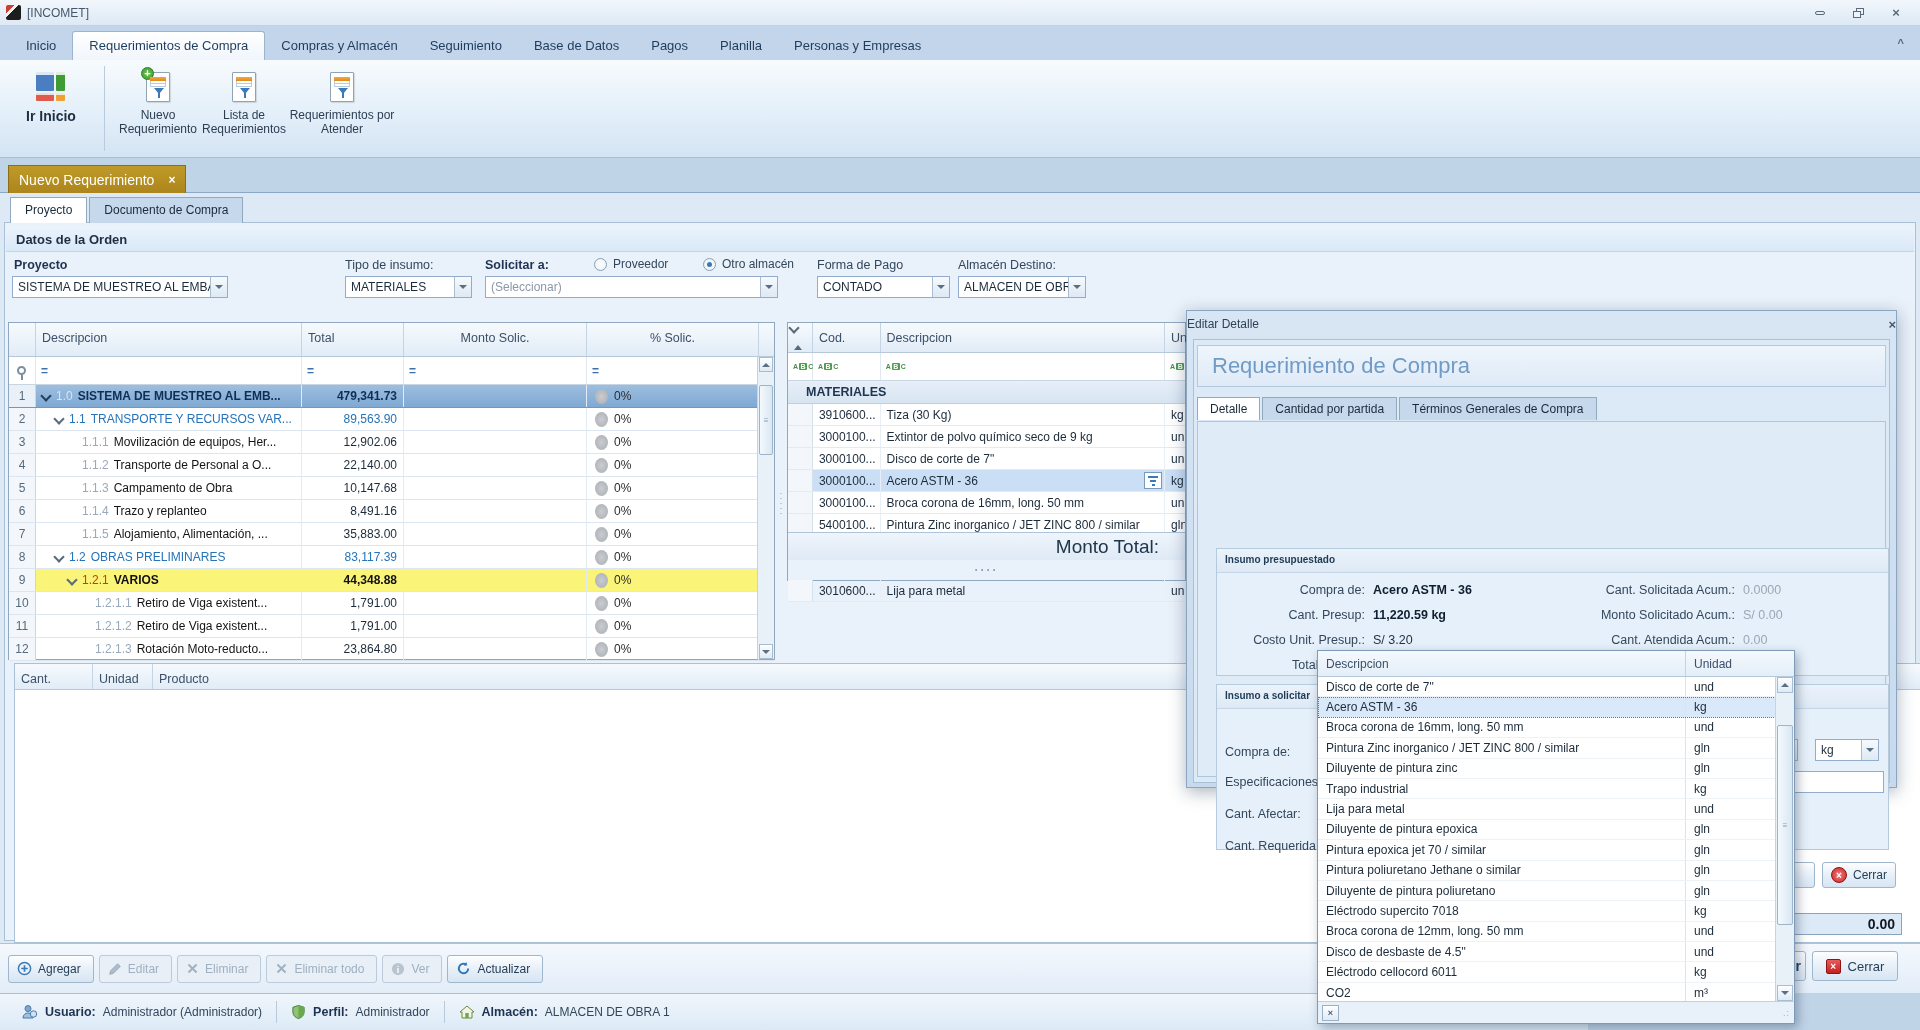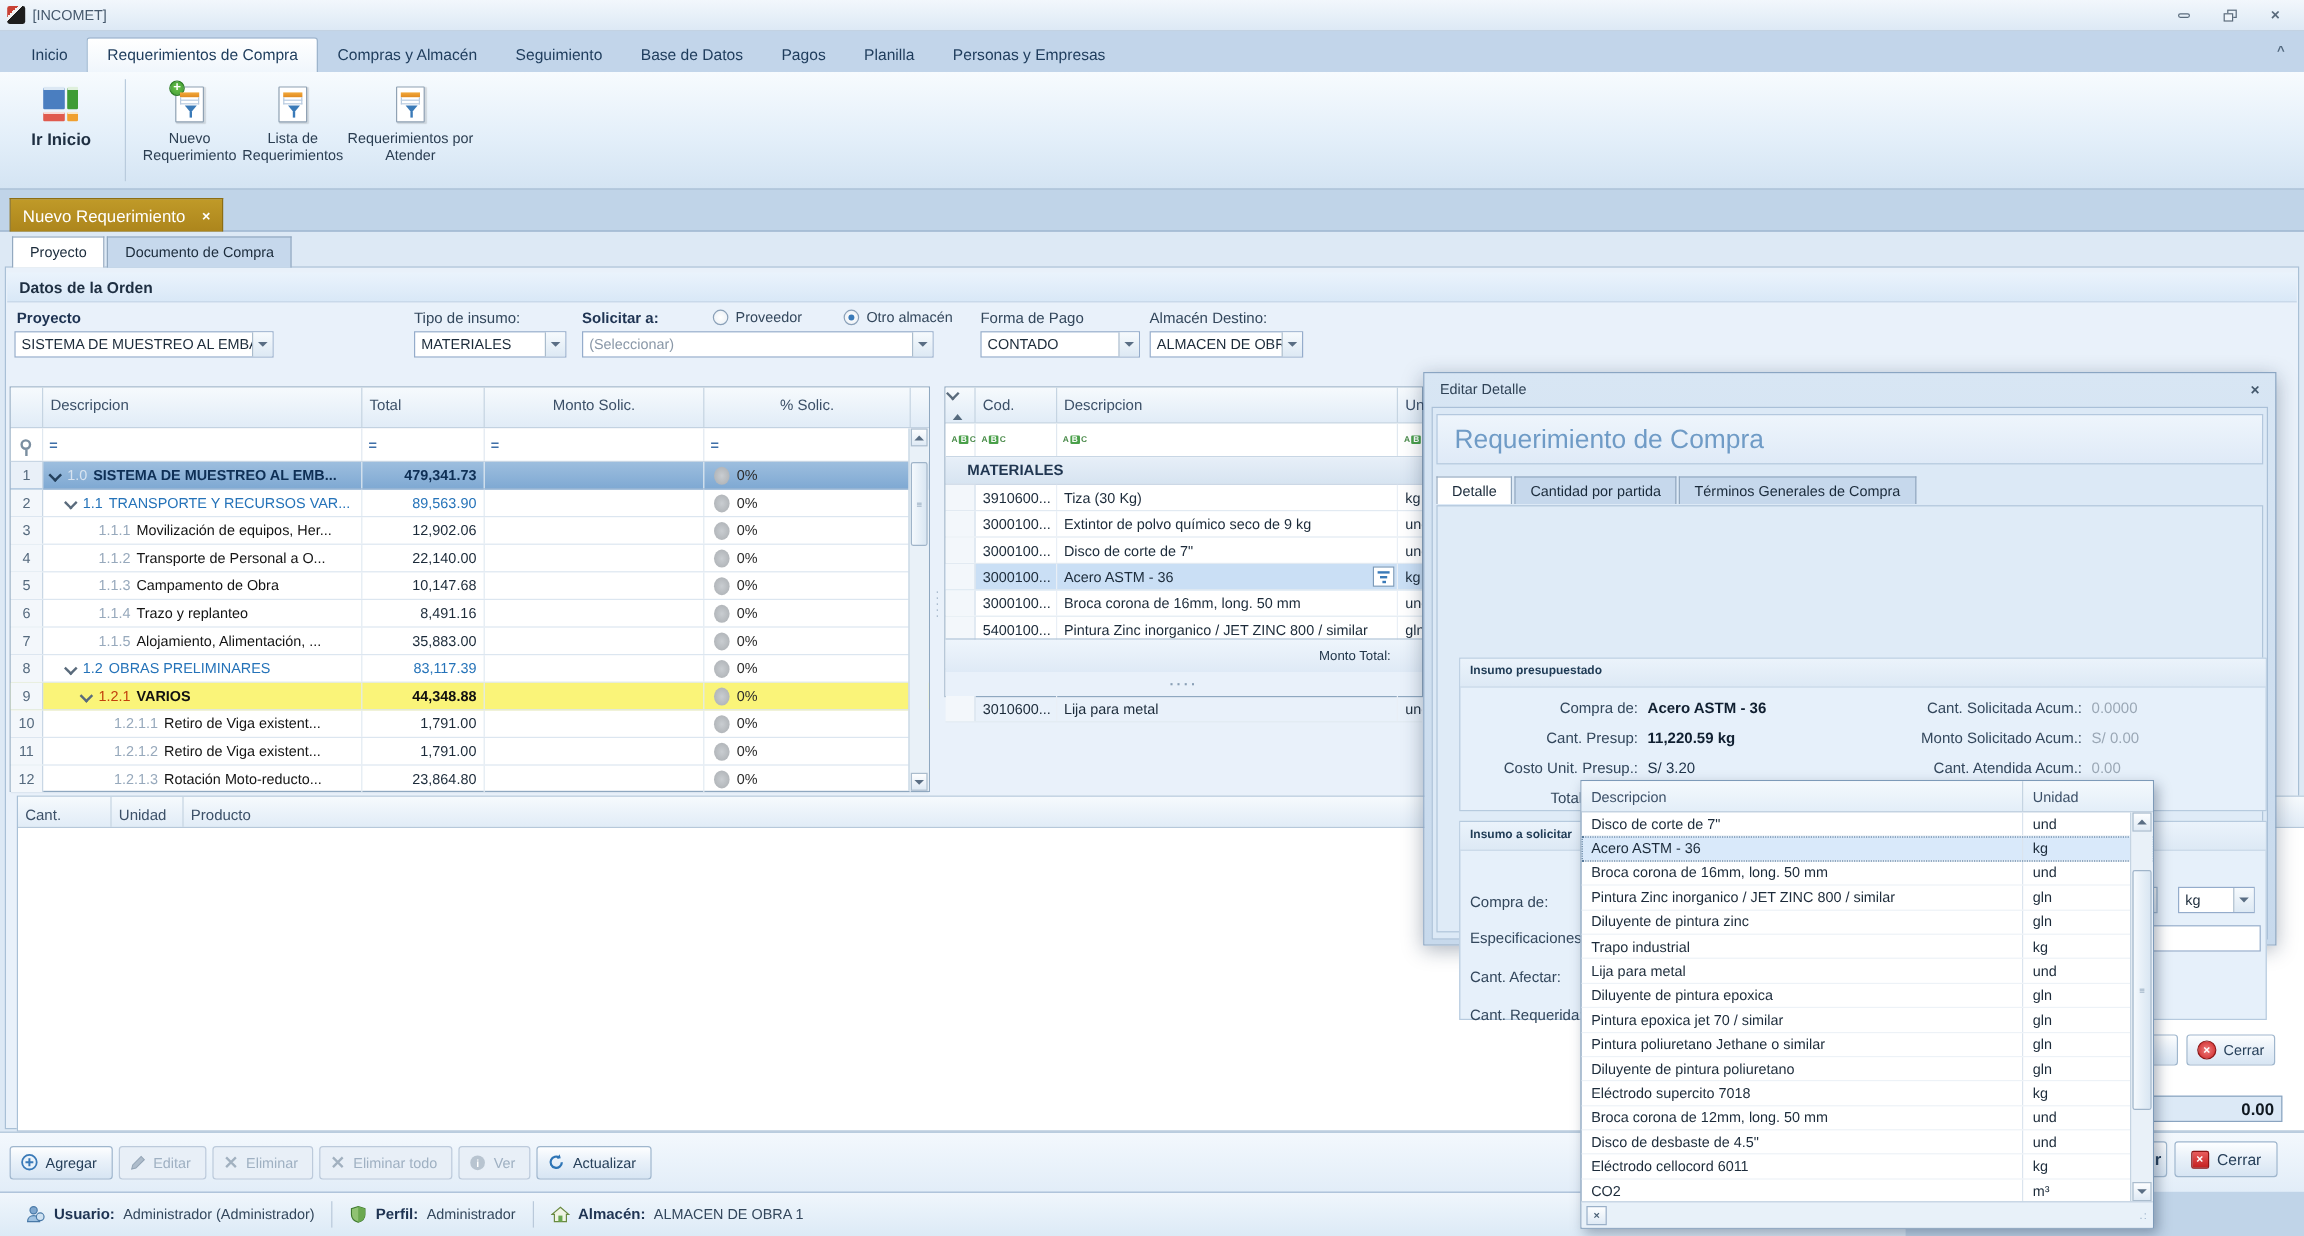--- a/index.html
+++ b/index.html
@@ -154,21 +154,21 @@
   .mg-row .desc { width:286px; position:relative; }
   .mg-row .unit { width:20px; border-right:none; }
   .mg-row.selected { background:#cadff5; }
   .mini-btn { display:none; position:absolute; right:2px; top:2px; width:18px; height:17px; background:#fff;
     border:1px solid #7a9aba; }
   .mini-btn i { display:block; margin:3px auto 0; width:10px; height:2px; background:#3a7ab8; }
   .mini-btn i+i { width:6px; margin-top:2px; } .mini-btn i+i+i { width:3px; }
   .mg-row.selected .mini-btn { display:block; }
   #mfooter { position:absolute; left:0; right:0; bottom:20px; height:28px; background:linear-gradient(#eef5fc,#dfeaf6);
     border-top:1px solid #b0c4d8; display:flex; align-items:center; justify-content:flex-end; padding-right:26px;
-    font-size:11px; color:#22364a;text-align:right; }
+    font-size:19px; color:#22364a;text-align:right; }
   #msplit { position:absolute; left:0; right:0; bottom:0; height:20px; background:#e9f1fa; display:flex; align-items:center; justify-content:center; color:#8aa0b6; letter-spacing:2px; font-weight:bold; }
   #vsplit { position:absolute; left:776px; top:480px; width:10px; height:46px; display:flex; flex-direction:column; align-items:center; justify-content:center; color:#8aa0b6; font-size:9px; line-height:5px; }
 
   
   #botgrid { position:absolute; left:14px; top:663px; width:1908px; height:280px; background:#fff; border:1px solid #a9c0d6; }
   #botgrid .ghead { height:26px; }
   #botgrid .hc.cant { width:78px; } #botgrid .hc.unidad { width:60px; } #botgrid .hc.prod { flex:1; border-right:none; }
 
   
   #toolbar { position:absolute; left:0; top:943px; width:1920px; height:50px;
@@ -197,21 +197,21 @@
     background:linear-gradient(#fdfeff,#e9f1f9 45%,#d7e5f3); border:1px solid #9fb6cd; display:flex; align-items:center;
     justify-content:center; gap:7px; color:#27405a; font-size:13px; z-index:5; }
   .redsq { width:15px; height:15px; background:linear-gradient(#e85c5c,#c42020); border:1px solid #8c1414; border-radius:2px;
     color:#fff; font-weight:bold; font-size:10px; line-height:13px; text-align:center; }
   .redcirc { width:16px; height:16px; background:radial-gradient(#f08080,#cc2222); border-radius:50%; color:#fff;
     font-weight:bold; font-size:10px; line-height:16px; text-align:center; border:1px solid #8c1414; }
 
   
   #dialog { position:absolute; left:1186px; top:310px; width:711px; height:478px; z-index:10;
     background:linear-gradient(#d8e6f4,#c7d9ec); border:1px solid #8aa5c2; box-shadow:0 4px 16px rgba(20,40,70,.35); }
-  #dlgtitle { height:26px; display:flex; align-items:center; padding:0 13px; color:#2f4256;text-align:right; }
+  #dlgtitle { height:26px; display:flex; align-items:center; padding:0 0; color:#2f4256;text-align:right; }
   #dlgclose { margin-left:auto; color:#44586c; font-weight:bold; font-size:13px; }
   #dlginner { position:absolute; left:6px; top:28px; width:697px; height:444px; background:#dce9f6; border:1px solid #aac0d8; }
   #dlghead { position:absolute; left:10px; top:34px; width:689px; height:42px;
     background:linear-gradient(#eef5fc,#dfeaf7); border:1px solid #b4c8de; display:flex; align-items:center; padding-left:14px;
     font-size:22px; color:#6f9bc6; }
   #dlgtabs { position:absolute; left:10px; top:86px; display:flex; }
   .dtab { padding:4px 12px; background:#c6d8ec; border:1px solid #93a9c0; border-bottom:none; margin-right:2px; color:#1a2a3a; }
   .dtab.active { background:#fff; }
   #dlgpage { position:absolute; left:10px; top:110px; width:689px; height:356px; background:#dfebf7; border:1px solid #b0c5da; }
   .grp { position:absolute; background:#e6f0fa; border:1px solid #b6cade; }

